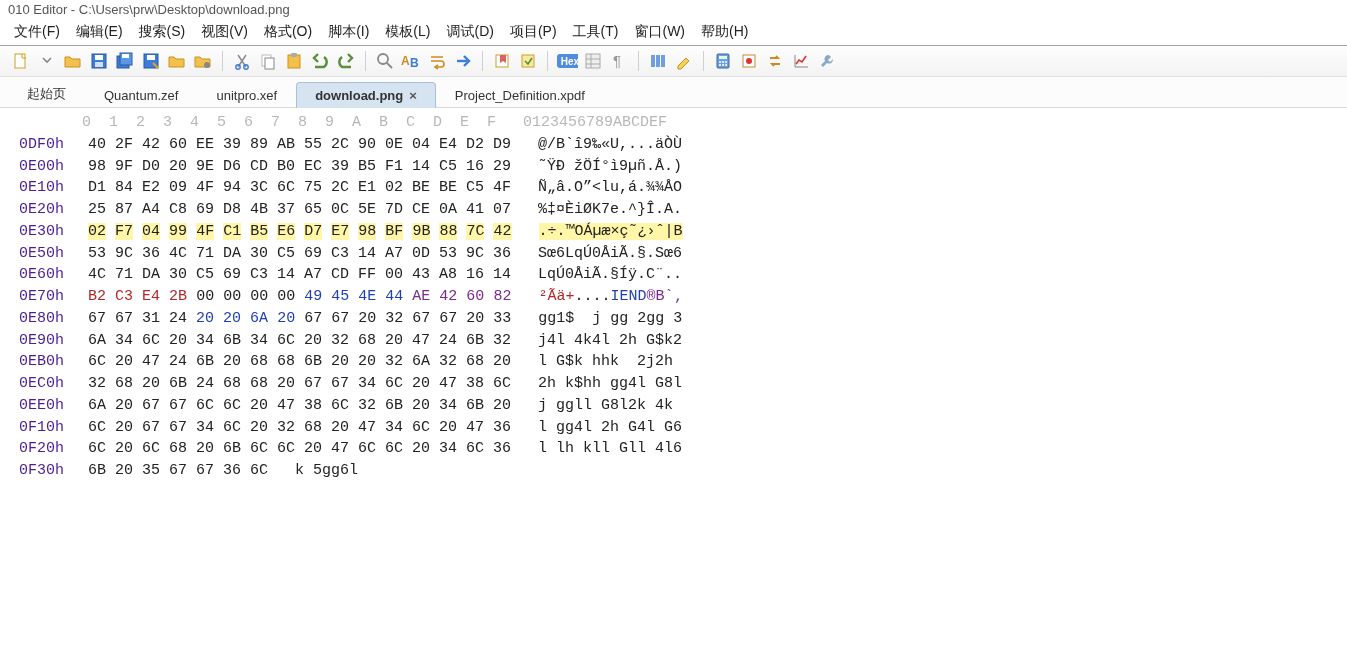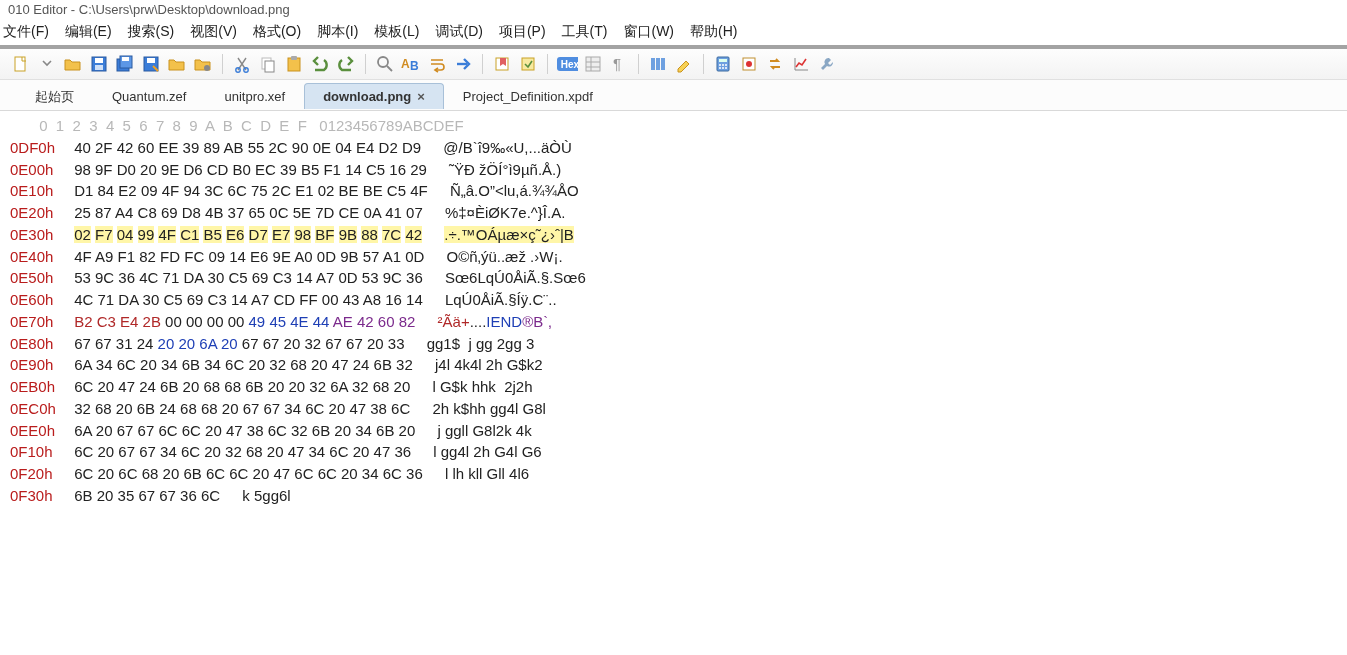--- a/index.html
+++ b/index.html
@@ -1,31 +1,31 @@
 <!DOCTYPE html>
 <html><head>
 <meta charset="utf-8">
 <style>
   html,body{margin:0;padding:0;font-family:"Microsoft YaHei","Segoe UI",Arial,sans-serif;font-size:13px;color:#222;background:#fff;width:1347px;}
   .win{display:flex;flex-direction:column;}
   .titlebar{font-size:13px;color:#555;padding:2px 8px;white-space:nowrap;overflow:hidden}
-  .menubar{display:flex;gap:16px;padding:4px 3px;font-size:14px;border-bottom:4px solid #a3a3a3;}
+  .menubar{display:flex;gap:16px;padding:4px 14px;font-size:14px;border-bottom:1px solid #a3a3a3;}
   .menubar span{cursor:default}
   .toolbar{display:flex;align-items:center;gap:4px;padding:4px 10px;border-bottom:1px solid #e0e0e0;background:linear-gradient(#fdfdfd,#f3f3f3);}
   .sep{width:1px;height:20px;background:#d0d0d0;margin:0 4px}
   .tbtn{width:22px;height:22px;display:flex;align-items:center;justify-content:center;border-radius:3px}
   .tbtn svg{display:block}
-  .tabbar{display:flex;align-items:center;gap:0;padding:0 16px;height:30px;border-bottom:1px solid #d9d9d9;background:#fcfcfc}
+  .tabbar{display:flex;align-items:flex-end;gap:0;padding:0 8px;height:30px;border-bottom:1px solid #d9d9d9;background:#fcfcfc}
   .tab{padding:5px 18px;font-size:13px;color:#333;border:1px solid transparent;border-bottom:none;position:relative;top:1px;cursor:default;white-space:nowrap}
   .tab.active{background:#d6e4f2;border-color:#a8c0d8;border-radius:4px 4px 0 0;font-weight:600}
   .tab .x{margin-left:6px;font-weight:bold;color:#555}
-  .hexarea{font-family:Liberation Sans, sans-serif;font-size:15px;line-height:1.45;padding:4px 10px 10px 10px;}
+  .hexarea{font-family:Liberation Mono, monospace;font-size:15px;line-height:1.45;padding:4px 10px 10px 10px;margin-left:9px;}
   .hexhdr{color:#b8b8b8;white-space:pre}
   .hexrow{white-space:pre}
-  .ofs{color:#b91c1c;display:inline-block;width:60px}
+  .ofs{color:#4c1d95;display:inline-block;width:60px}
   .hx  {display:inline-block}
   .asc {display:inline-block;margin-left:18px}
   .hl  {background:#fff6a8}
   .c-red{color:#b02828}
   .c-blue{color:#1e3fb5}
   .c-purple{color:#7b2a8c}
 </style>
 </head>
 <body>
 
@@ -246,21 +246,20 @@
     </div>
 
   <div class="hexarea">
     <div class="hexhdr">       0  1  2  3  4  5  6  7  8  9  A  B  C  D  E  F   0123456789ABCDEF</div>
     <div id="hexrows">
         <div class="hexrow"><span class="ofs">0DF0h</span><span class="hx"> 40 2F 42 60 EE 39 89 AB 55 2C 90 0E 04 E4 D2 D9 </span><span class="asc">@/B`î9‰«U,...äÒÙ</span></div>
         <div class="hexrow"><span class="ofs">0E00h</span><span class="hx"> 98 9F D0 20 9E D6 CD B0 EC 39 B5 F1 14 C5 16 29 </span><span class="asc">˜ŸÐ žÖÍ°ì9µñ.Å.)</span></div>
         <div class="hexrow"><span class="ofs">0E10h</span><span class="hx"> D1 84 E2 09 4F 94 3C 6C 75 2C E1 02 BE BE C5 4F </span><span class="asc">Ñ„â.O”&lt;lu,á.¾¾ÅO</span></div>
         <div class="hexrow"><span class="ofs">0E20h</span><span class="hx"> 25 87 A4 C8 69 D8 4B 37 65 0C 5E 7D CE 0A 41 07 </span><span class="asc">%‡¤ÈiØK7e.^}Î.A.</span></div>
         <div class="hexrow"><span class="ofs">0E30h</span><span class="hx"> <span class="hl">02</span> <span class="hl">F7</span> <span class="hl">04</span> <span class="hl">99</span> <span class="hl">4F</span> <span class="hl">C1</span> <span class="hl">B5</span> <span class="hl">E6</span> <span class="hl">D7</span> <span class="hl">E7</span> <span class="hl">98</span> <span class="hl">BF</span> <span class="hl">9B</span> <span class="hl">88</span> <span class="hl">7C</span> <span class="hl">42</span> </span><span class="asc"><span class="hl">.÷.™OÁµæ×ç˜¿›ˆ|B</span></span></div>
-        <div class="hexrow"><span class="ofs">0E40h</span><span class="hx"> 4F A9 F1 82 FD FC 09 14 E6 9E A0 0D 9B 57 A1 0D </span><span class="asc">O©ñ‚ýü..æž .›W¡.</span></div>
         <div class="hexrow"><span class="ofs">0E50h</span><span class="hx"> 53 9C 36 4C 71 DA 30 C5 69 C3 14 A7 0D 53 9C 36 </span><span class="asc">Sœ6LqÚ0ÅiÃ.§.Sœ6</span></div>
         <div class="hexrow"><span class="ofs">0E60h</span><span class="hx"> 4C 71 DA 30 C5 69 C3 14 A7 CD FF 00 43 A8 16 14 </span><span class="asc">LqÚ0ÅiÃ.§Íÿ.C¨..</span></div>
         <div class="hexrow"><span class="ofs">0E70h</span><span class="hx"> <span class="c-red">B2</span> <span class="c-red">C3</span> <span class="c-red">E4</span> <span class="c-red">2B</span> 00 00 00 00 <span class="c-blue">49</span> <span class="c-blue">45</span> <span class="c-blue">4E</span> <span class="c-blue">44</span> <span class="c-purple">AE</span> <span class="c-purple">42</span> <span class="c-purple">60</span> <span class="c-purple">82</span> </span><span class="asc"><span class="c-red">²Ãä+</span>....<span class="c-blue">IEND</span><span class="c-purple">®B`‚</span></span></div>
         <div class="hexrow"><span class="ofs">0E80h</span><span class="hx"> 67 67 31 24 <span class="c-blue">20</span> <span class="c-blue">20</span> <span class="c-blue">6A</span> <span class="c-blue">20</span> 67 67 20 32 67 67 20 33 </span><span class="asc">gg1$  j gg 2gg 3</span></div>
         <div class="hexrow"><span class="ofs">0E90h</span><span class="hx"> 6A 34 6C 20 34 6B 34 6C 20 32 68 20 47 24 6B 32 </span><span class="asc">j4l 4k4l 2h G$k2</span></div>
         <div class="hexrow"><span class="ofs">0EB0h</span><span class="hx"> 6C 20 47 24 6B 20 68 68 6B 20 20 32 6A 32 68 20 </span><span class="asc">l G$k hhk  2j2h </span></div>
         <div class="hexrow"><span class="ofs">0EC0h</span><span class="hx"> 32 68 20 6B 24 68 68 20 67 67 34 6C 20 47 38 6C </span><span class="asc">2h k$hh gg4l G8l</span></div>
         <div class="hexrow"><span class="ofs">0EE0h</span><span class="hx"> 6A 20 67 67 6C 6C 20 47 38 6C 32 6B 20 34 6B 20 </span><span class="asc">j ggll G8l2k 4k </span></div>
         <div class="hexrow"><span class="ofs">0F10h</span><span class="hx"> 6C 20 67 67 34 6C 20 32 68 20 47 34 6C 20 47 36 </span><span class="asc">l gg4l 2h G4l G6</span></div>
         <div class="hexrow"><span class="ofs">0F20h</span><span class="hx"> 6C 20 6C 68 20 6B 6C 6C 20 47 6C 6C 20 34 6C 36 </span><span class="asc">l lh kll Gll 4l6</span></div>

